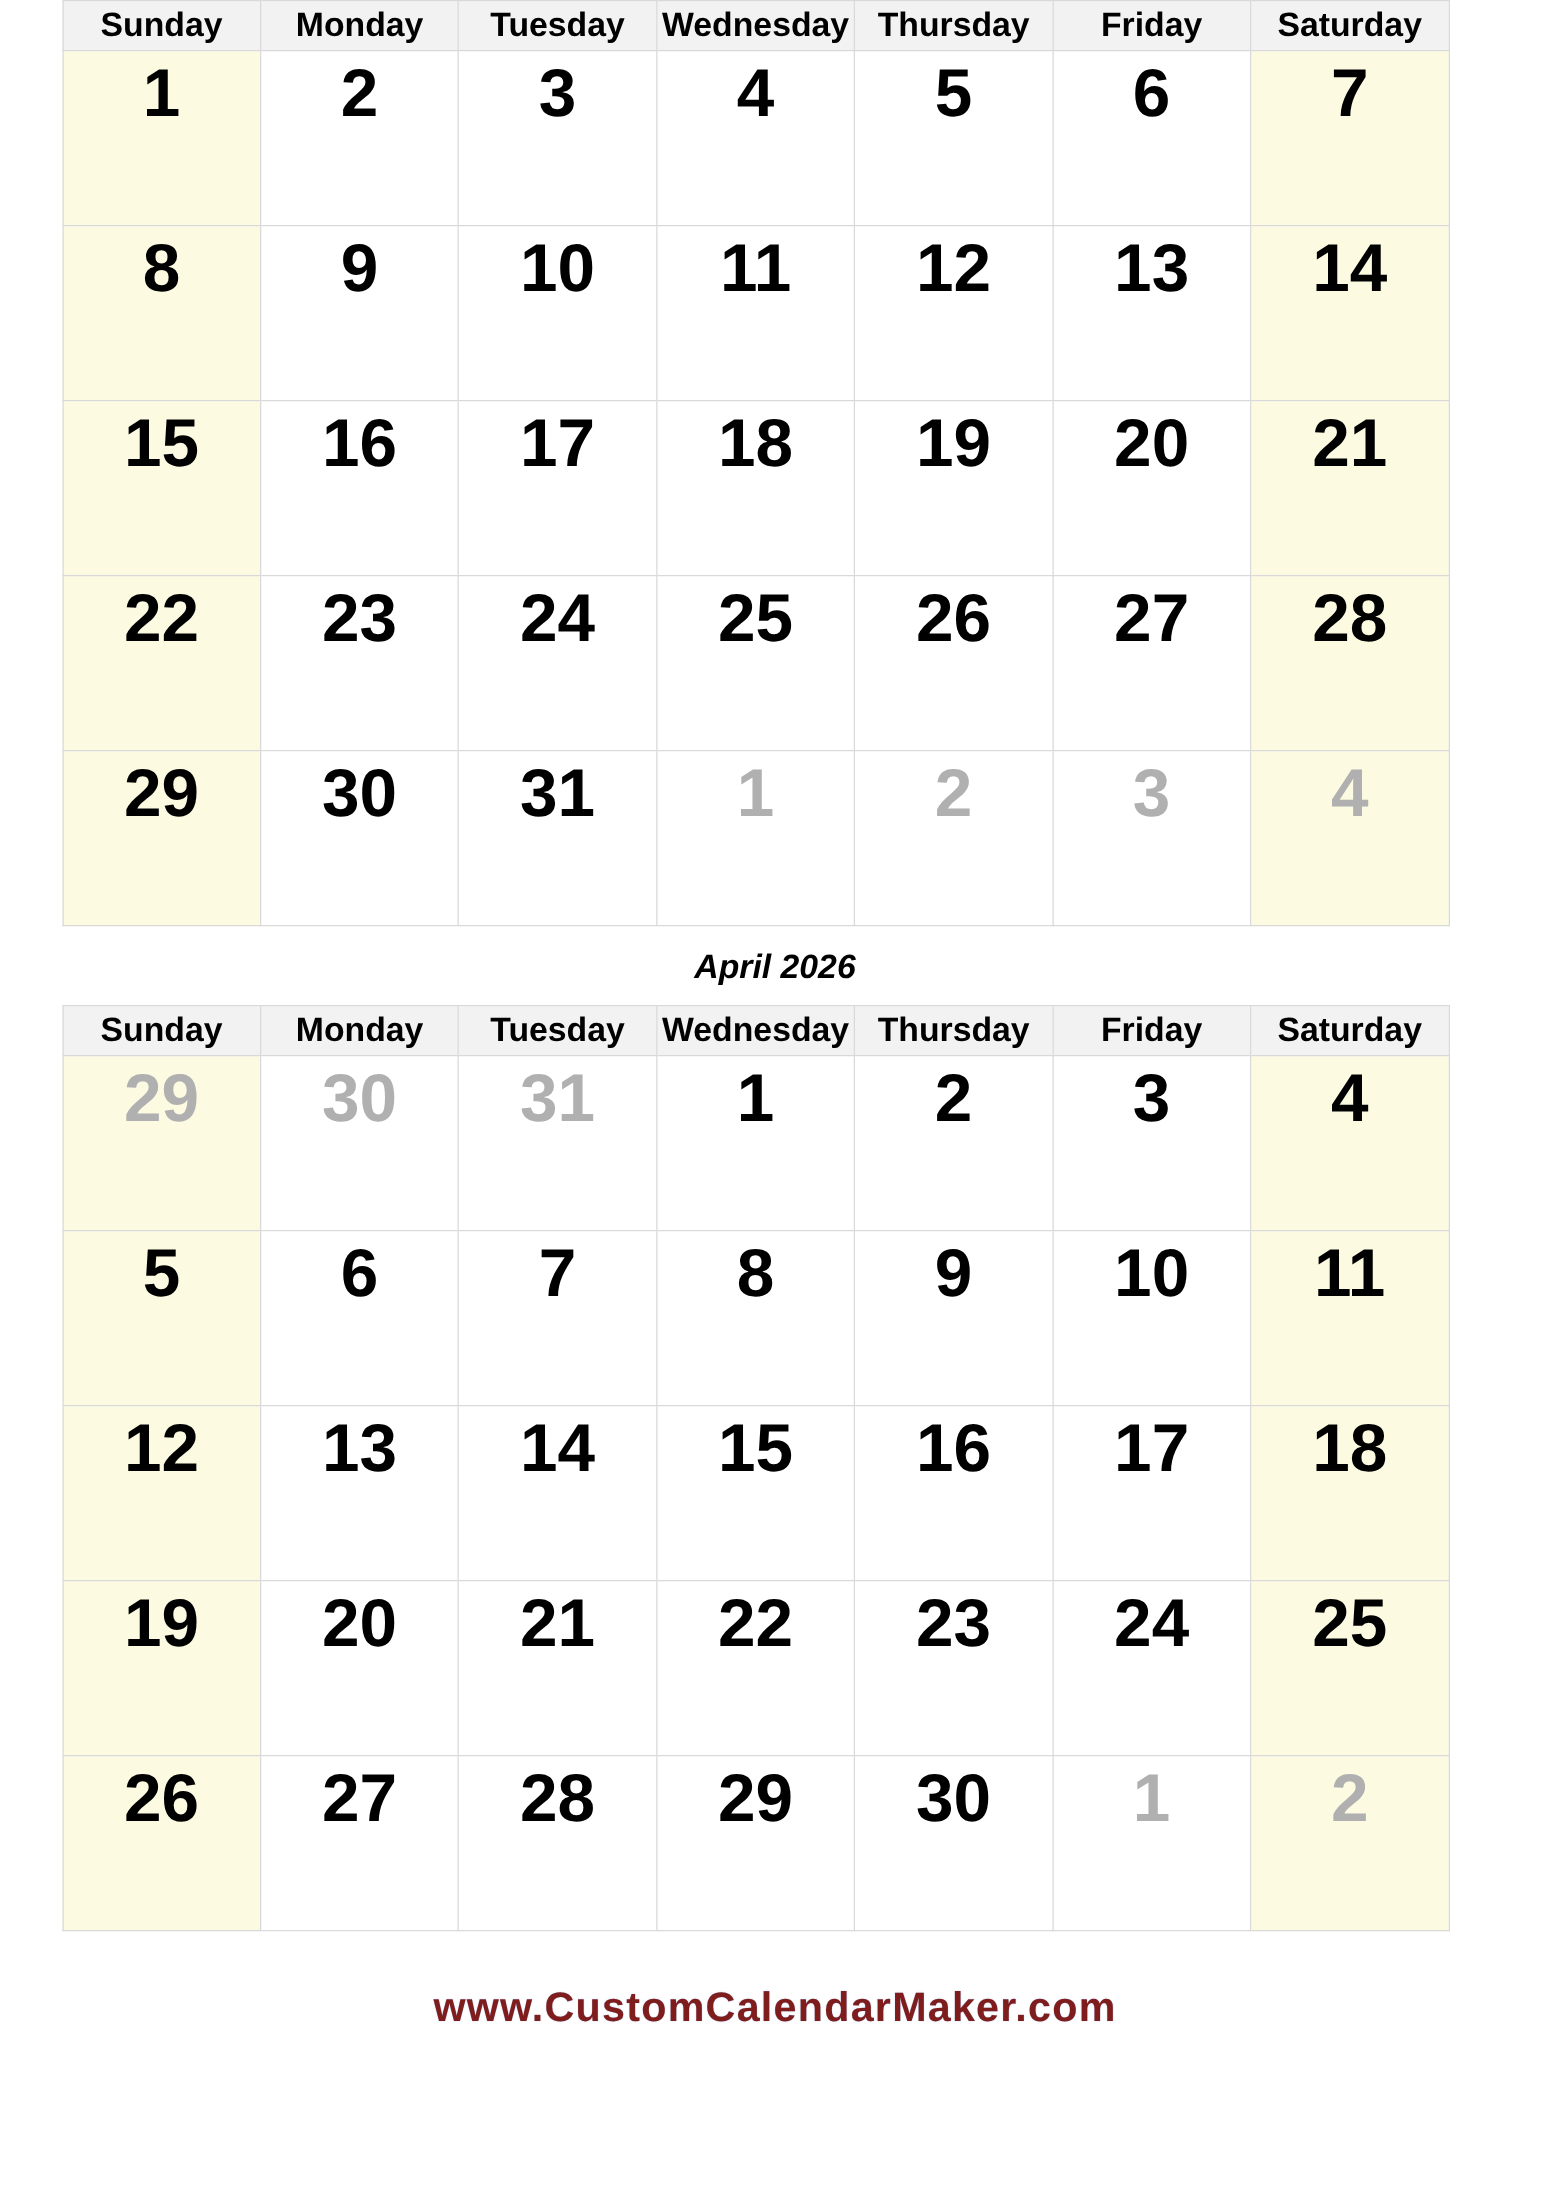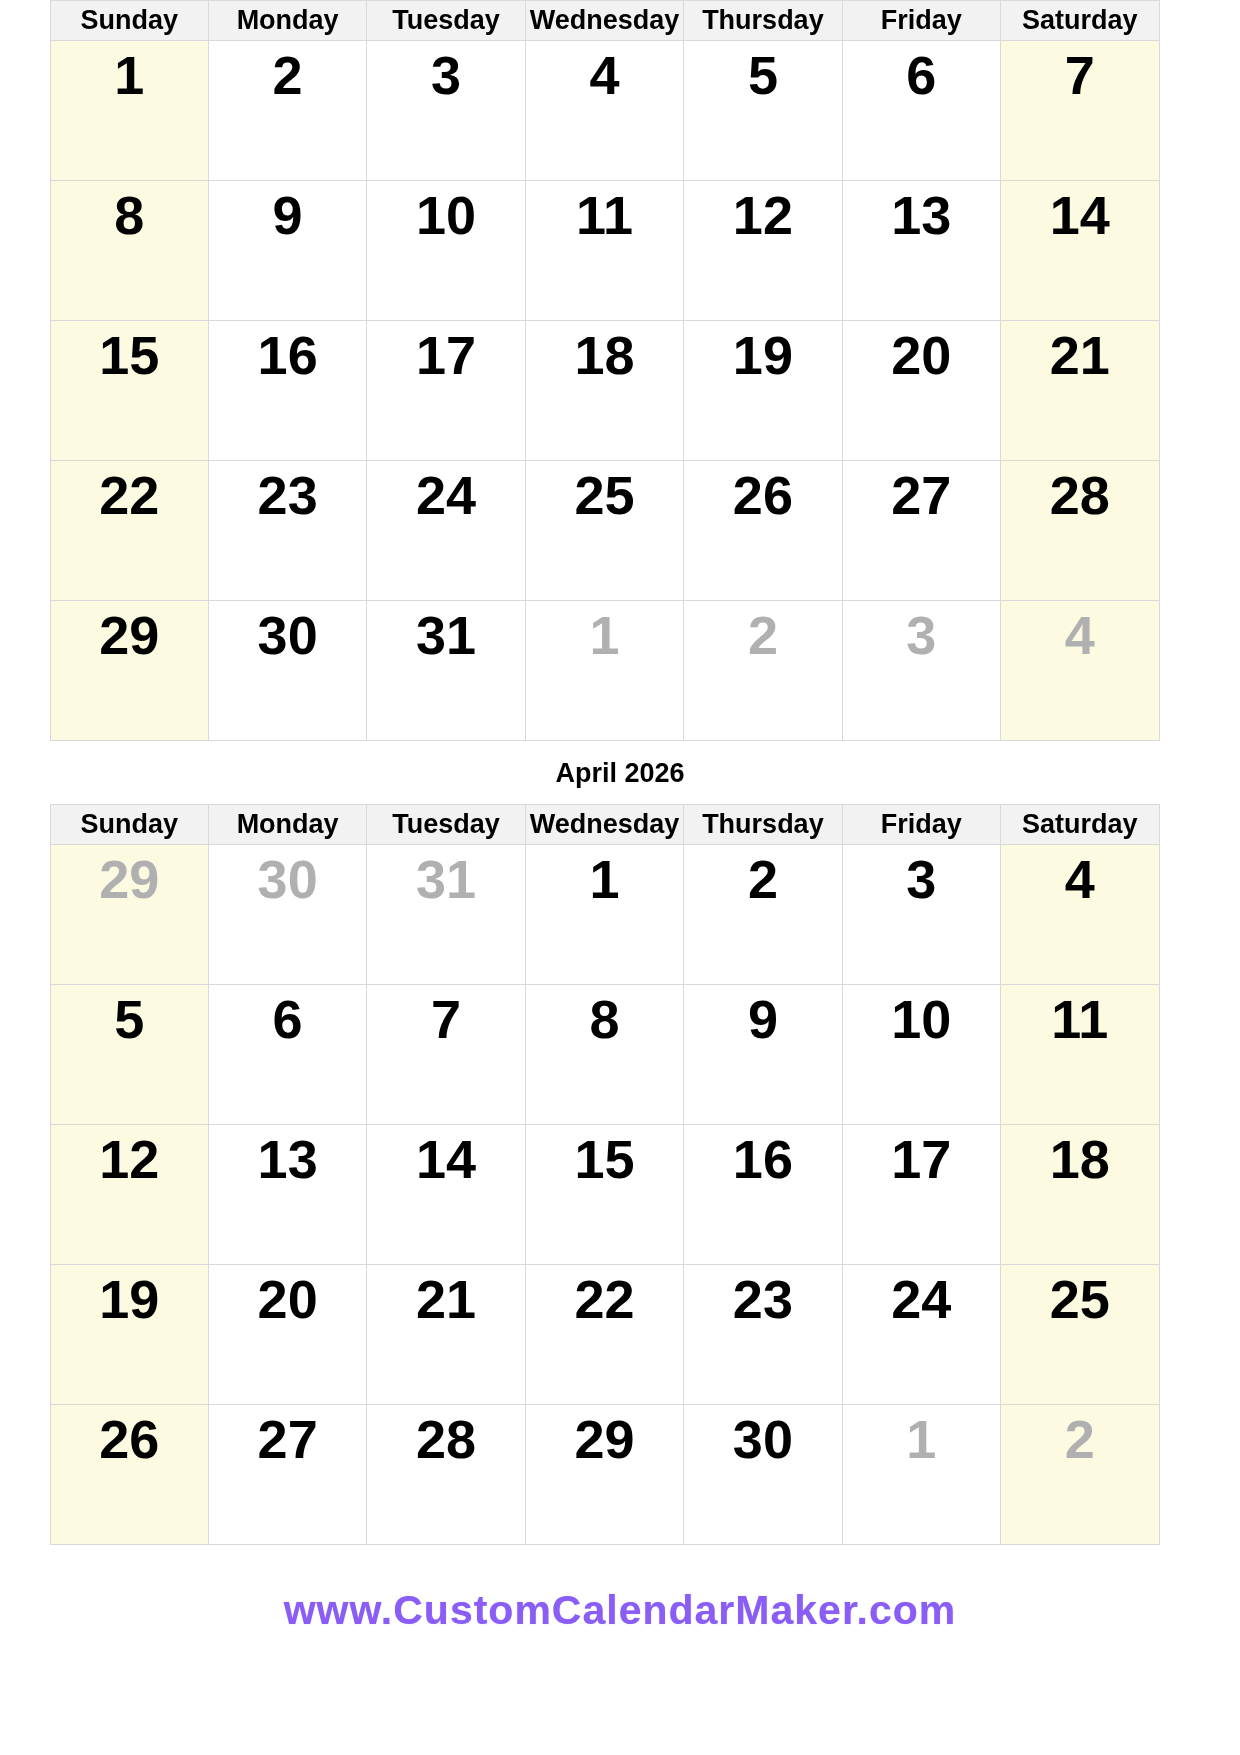--- a/index.html
+++ b/index.html
@@ -22,20 +22,21 @@
     margin: 0;
     padding: 16px 0 13px 0;
     text-align: center;
     font-size: 27px;
     line-height: 36px;
     font-weight: bold;
     color: #000000;
   }
   #april-section h2.cal-title {
     padding-top: 14px;
+    font-style: italic;
   }
   table.cal-grid {
     border-collapse: collapse;
     table-layout: fixed;
     width: 1110px;
   }
   table.cal-grid th {
     height: 39px;
     background: #F2F2F2;
     font-size: 27px;
@@ -62,24 +63,24 @@
     background: #FCFAE1;
   }
   table.cal-grid td.other {
     color: #B0B0B0;
   }
   .footer {
     margin-top: 42px;
     text-align: center;
   }
   .footer .footer-url {
-    font-size: 41px;
+    font-size: 33px;
     font-weight: bold;
     letter-spacing: 1px;
-    color: #8b5cf6;
+    color: #7f1d1d;
     text-shadow: 0 0 1px rgba(91,130,217,0.55);
   }
 </style>
 </head>
 <body>
 
 <div class="calendar-section" id="march-section">
   <table class="cal-grid">
       <thead>
         <tr>

